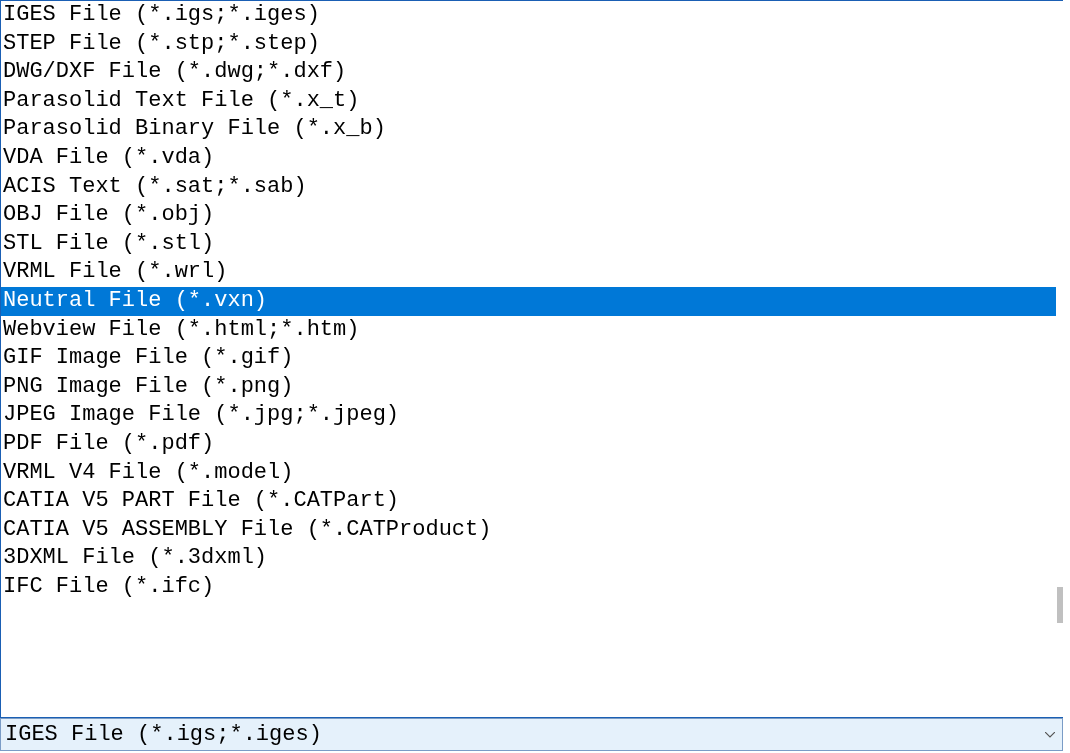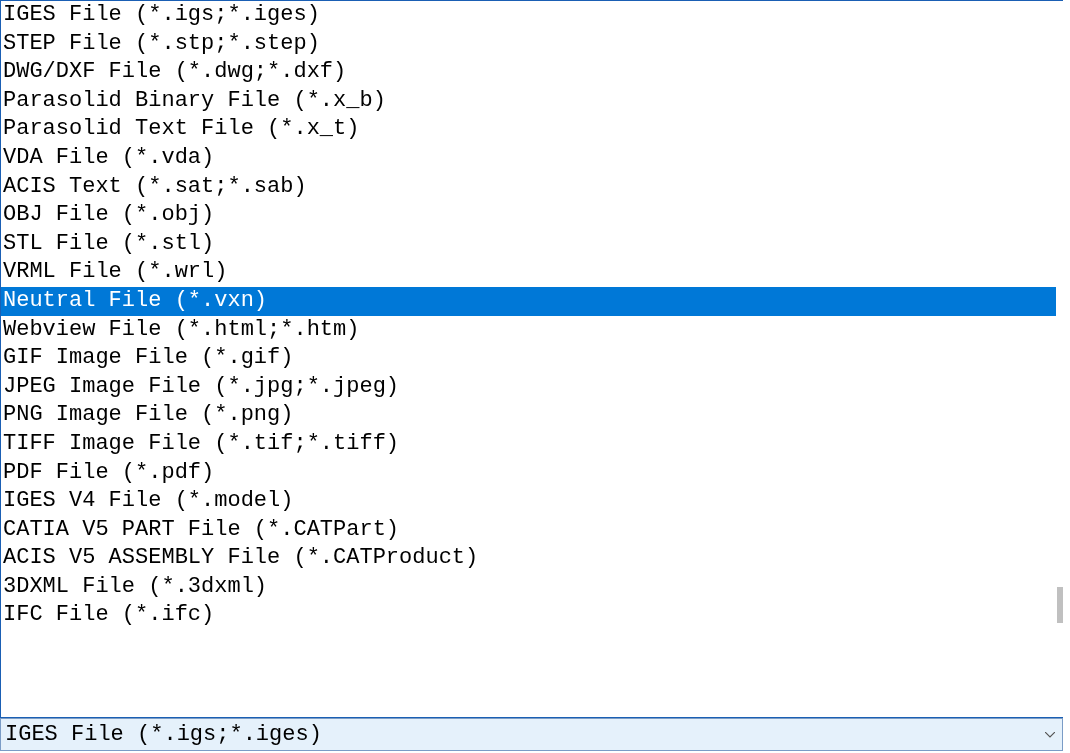--- a/index.html
+++ b/index.html
@@ -86,37 +86,36 @@
     }
   </style>
 </head>
 <body>
 
 <div class="list-container">
   <div class="list-scroll-area">
     <div class="list-item">IGES File (*.igs;*.iges)</div>
     <div class="list-item">STEP File (*.stp;*.step)</div>
     <div class="list-item">DWG/DXF File (*.dwg;*.dxf)</div>
+    <div class="list-item">Parasolid Text File (*.x_t)</div>
     <div class="list-item">Parasolid Binary File (*.x_b)</div>
-    <div class="list-item">Parasolid Text File (*.x_t)</div>
     <div class="list-item">VDA File (*.vda)</div>
     <div class="list-item">ACIS Text (*.sat;*.sab)</div>
     <div class="list-item">OBJ File (*.obj)</div>
     <div class="list-item">STL File (*.stl)</div>
     <div class="list-item">VRML File (*.wrl)</div>
     <div class="list-item selected">Neutral File (*.vxn)</div>
     <div class="list-item">Webview File (*.html;*.htm)</div>
     <div class="list-item">GIF Image File (*.gif)</div>
+    <div class="list-item">PNG Image File (*.png)</div>
     <div class="list-item">JPEG Image File (*.jpg;*.jpeg)</div>
-    <div class="list-item">PNG Image File (*.png)</div>
-    <div class="list-item">TIFF Image File (*.tif;*.tiff)</div>
     <div class="list-item">PDF File (*.pdf)</div>
-    <div class="list-item">IGES V4 File (*.model)</div>
+    <div class="list-item">VRML V4 File (*.model)</div>
     <div class="list-item">CATIA V5 PART File (*.CATPart)</div>
-    <div class="list-item">ACIS V5 ASSEMBLY File (*.CATProduct)</div>
+    <div class="list-item">CATIA V5 ASSEMBLY File (*.CATProduct)</div>
     <div class="list-item">3DXML File (*.3dxml)</div>
     <div class="list-item">IFC File (*.ifc)</div>
   </div>
   <div class="scrollbar-track">
     <div class="scrollbar-thumb"></div>
   </div>
 </div>
 
 <div class="combobox">
   <div class="combobox-value">IGES File (*.igs;*.iges)</div>

